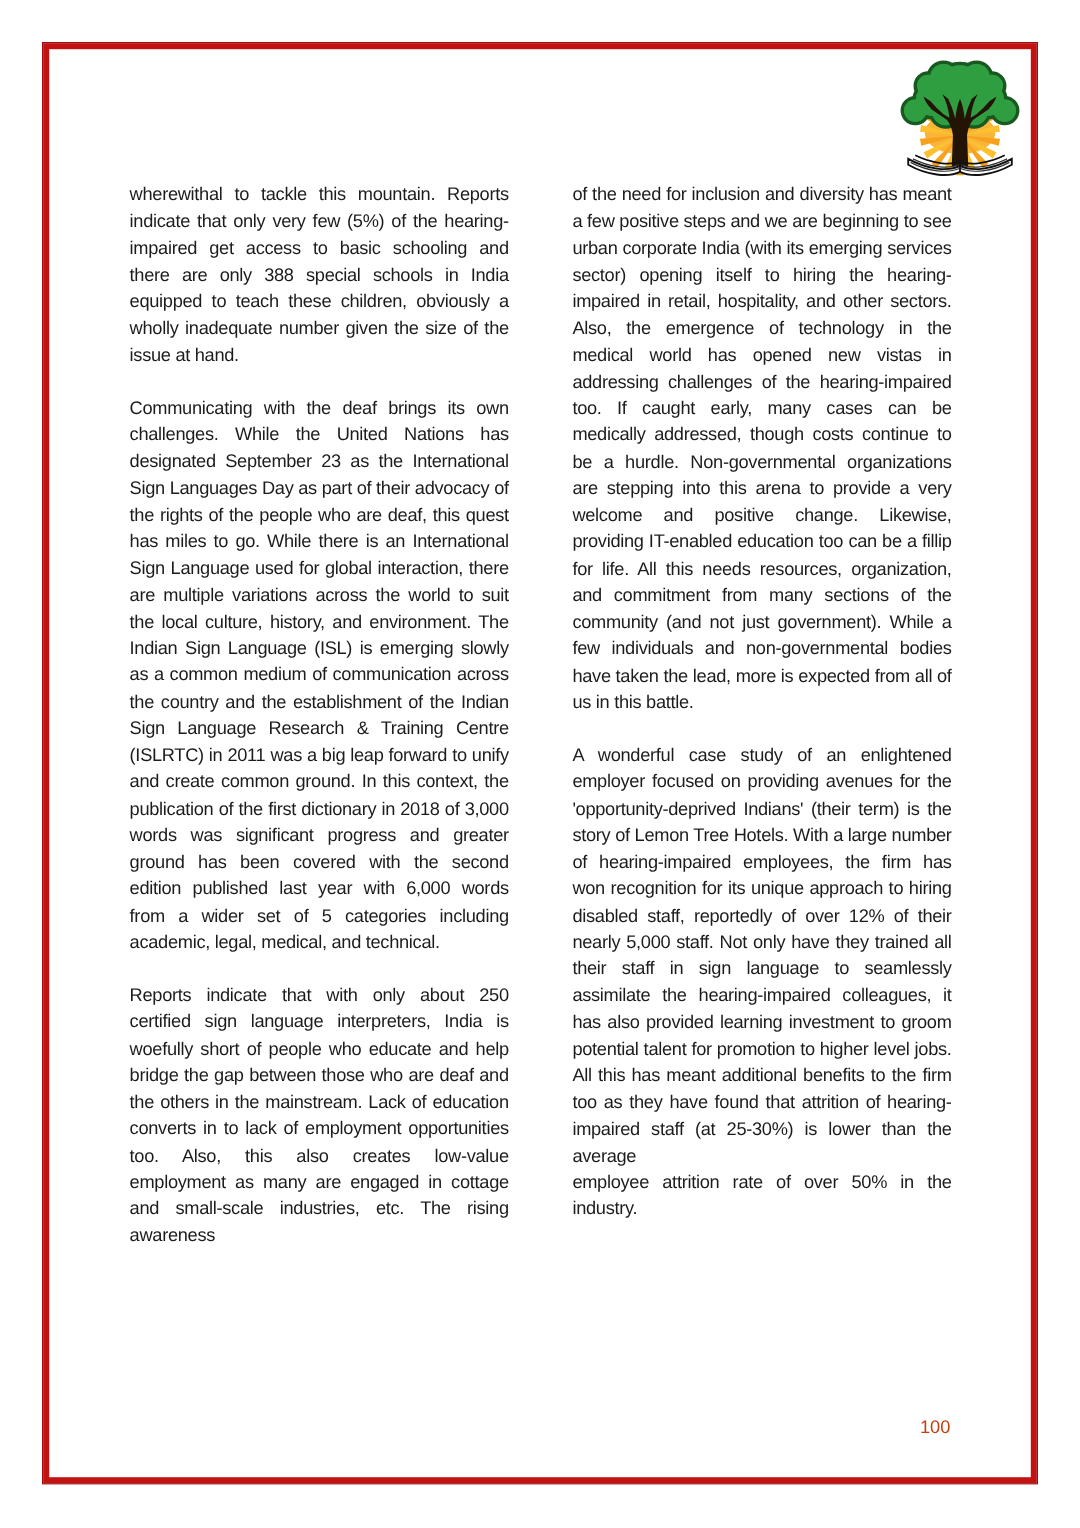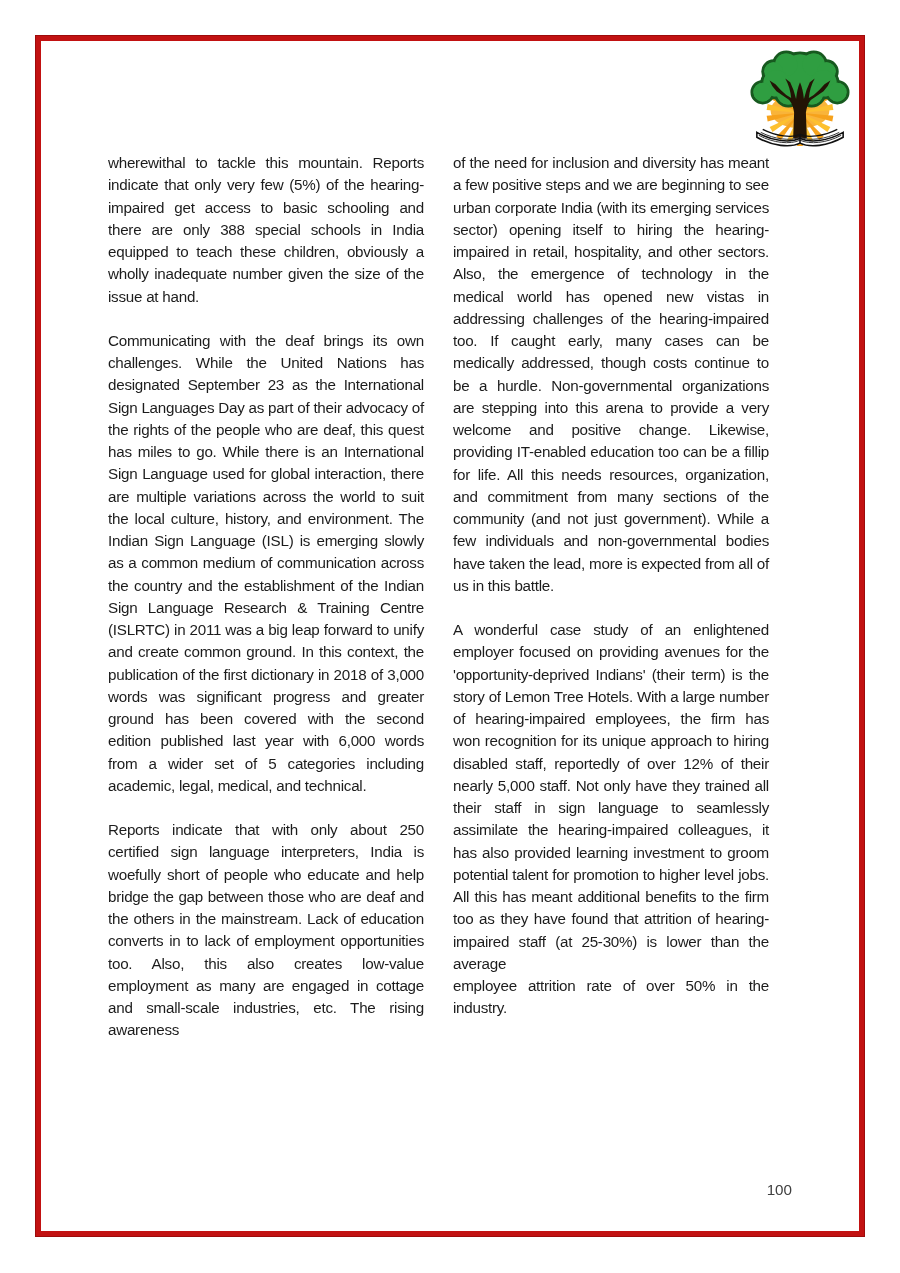--- a/index.html
+++ b/index.html
@@ -32,21 +32,21 @@
     top: 50px;
     width: 118px;
     height: 102px;
   }
   .content {
     position: absolute;
     left: 108px;
     top: 152px;
     width: 684px;
     display: flex;
-    gap: 29px;
+    gap: 53px;
   }
   .col {
     width: 316px;
     flex: 0 0 316px;
   }
   .doc-paragraph {
     margin: 0 0 22px 0;
     font-size: 15.2px;
     line-height: 22.25px;
     letter-spacing: -0.25px;
@@ -56,21 +56,21 @@
   }
   .doc-paragraph:last-child {
     margin-bottom: 0;
   }
   .page-number {
     position: absolute;
     right: 108px;
     top: 1179px;
     font-size: 15.2px;
     line-height: 22px;
-    color: #404040;
+    color: #c2410c;
   }
 </style>
 </head>
 <body>
 
 <div class="page">
 
   <div class="border-frame"></div>
 
   <svg class="logo" viewBox="0 0 120 104" aria-hidden="true">

